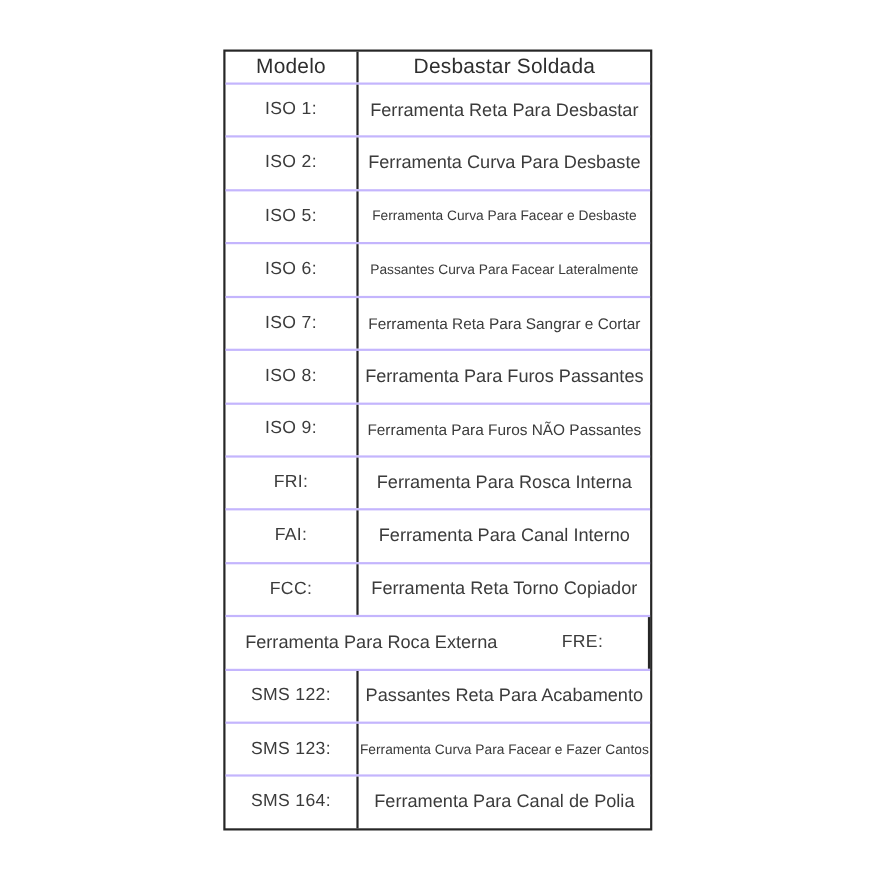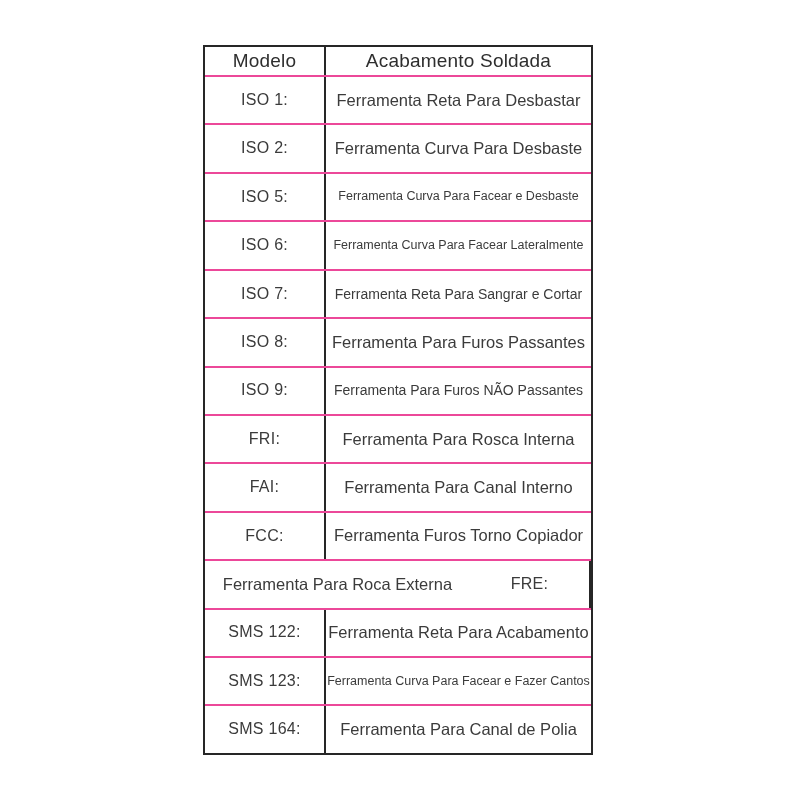--- a/index.html
+++ b/index.html
@@ -22,21 +22,21 @@
     height: 710px;
     box-sizing: border-box;
     border: 2px solid #262626;
     background: #ffffff;
     display: flex;
     flex-direction: column;
   }
   .row {
     display: flex;
     flex: 1 1 0;
-    border-top: 2px solid #ec4899;
+    border-top: 2px solid #c4b5fd;
     min-height: 0;
   }
   .row.header {
     flex: 0 0 28px;
     border-top: none;
   }
   .cell {
     display: flex;
     align-items: center;
     justify-content: center;
@@ -67,37 +67,37 @@
   .fs-l { font-size: 16.5px; border-radius: 21px; }
   .fs-m { font-size: 14px; }
   .fs-s { font-size: 12.5px; }
 </style>
 </head>
 <body>
 
 <div class="tbl">
   <div class="row header">
     <div class="cell model">Modelo</div>
-    <div class="cell tool">Acabamento Soldada</div>
+    <div class="cell tool">Desbastar Soldada</div>
   </div>
 <div class="row">
       <div class="cell model">ISO 1:</div>
       <div class="cell tool fs-l">Ferramenta Reta Para Desbastar</div>
     </div>
     <div class="row">
       <div class="cell model">ISO 2:</div>
       <div class="cell tool fs-l">Ferramenta Curva Para Desbaste</div>
     </div>
     <div class="row">
       <div class="cell model">ISO 5:</div>
       <div class="cell tool fs-s">Ferramenta Curva Para Facear e Desbaste</div>
     </div>
     <div class="row">
       <div class="cell model">ISO 6:</div>
-      <div class="cell tool fs-s">Ferramenta Curva Para Facear Lateralmente</div>
+      <div class="cell tool fs-s">Passantes Curva Para Facear Lateralmente</div>
     </div>
     <div class="row">
       <div class="cell model">ISO 7:</div>
       <div class="cell tool fs-m">Ferramenta Reta Para Sangrar e Cortar</div>
     </div>
     <div class="row">
       <div class="cell model">ISO 8:</div>
       <div class="cell tool fs-l">Ferramenta Para Furos Passantes</div>
     </div>
     <div class="row">
@@ -107,29 +107,29 @@
     <div class="row">
       <div class="cell model">FRI:</div>
       <div class="cell tool fs-l">Ferramenta Para Rosca Interna</div>
     </div>
     <div class="row">
       <div class="cell model">FAI:</div>
       <div class="cell tool fs-l">Ferramenta Para Canal Interno</div>
     </div>
     <div class="row">
       <div class="cell model">FCC:</div>
-      <div class="cell tool fs-l">Ferramenta Furos Torno Copiador</div>
+      <div class="cell tool fs-l">Ferramenta Reta Torno Copiador</div>
     </div>
     <div class="row">
       <div class="cell tool fs-l">Ferramenta Para Roca Externa</div>
       <div class="cell model">FRE:</div>
     </div>
     <div class="row">
       <div class="cell model">SMS 122:</div>
-      <div class="cell tool fs-l">Ferramenta Reta Para Acabamento</div>
+      <div class="cell tool fs-l">Passantes Reta Para Acabamento</div>
     </div>
     <div class="row">
       <div class="cell model">SMS 123:</div>
       <div class="cell tool fs-s">Ferramenta Curva Para Facear e Fazer Cantos</div>
     </div>
     <div class="row">
       <div class="cell model">SMS 164:</div>
       <div class="cell tool fs-l">Ferramenta Para Canal de Polia</div>
     </div>
   </div>

